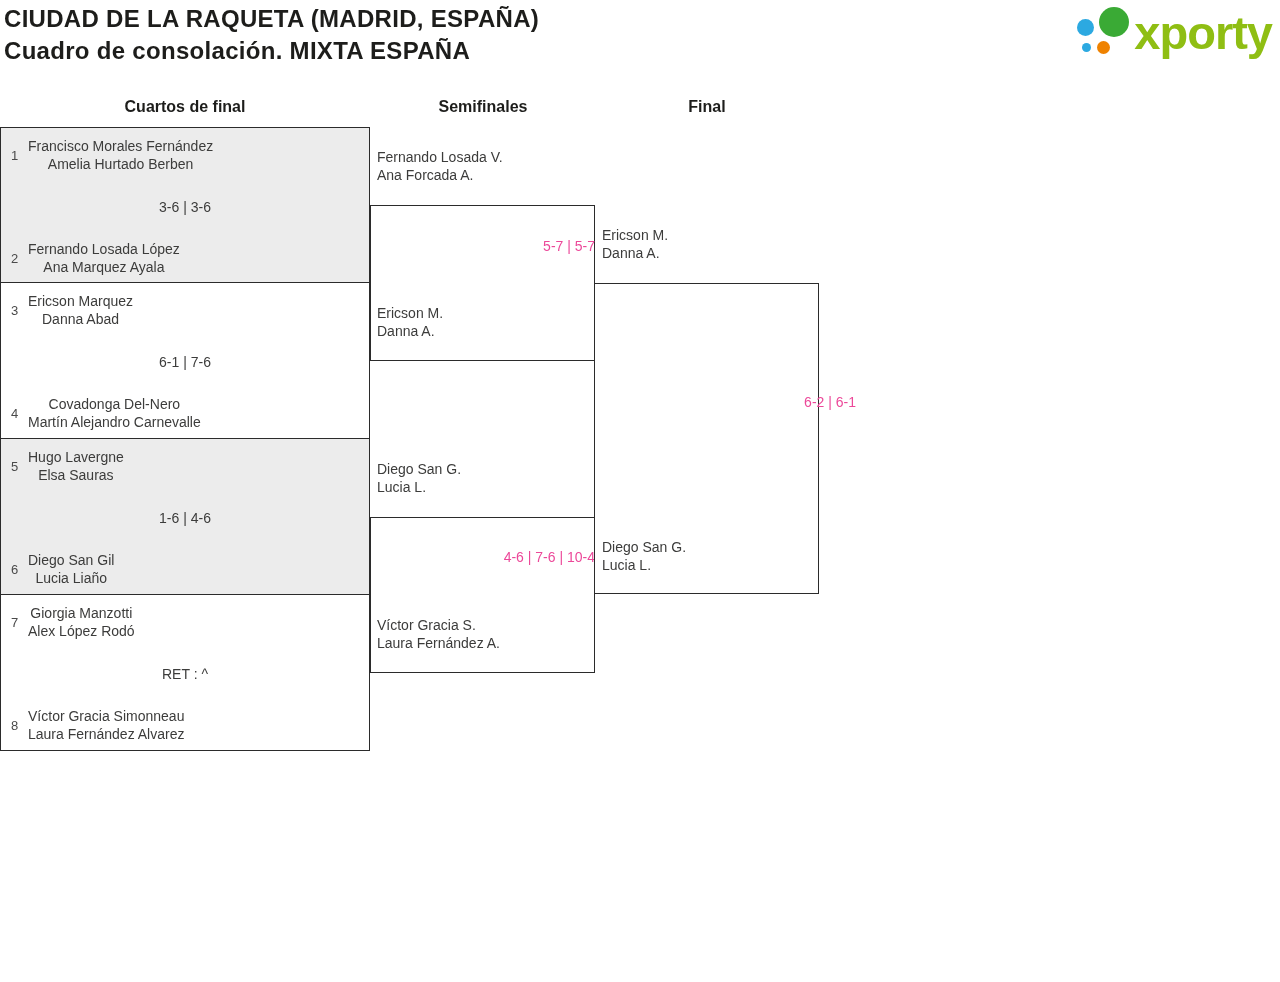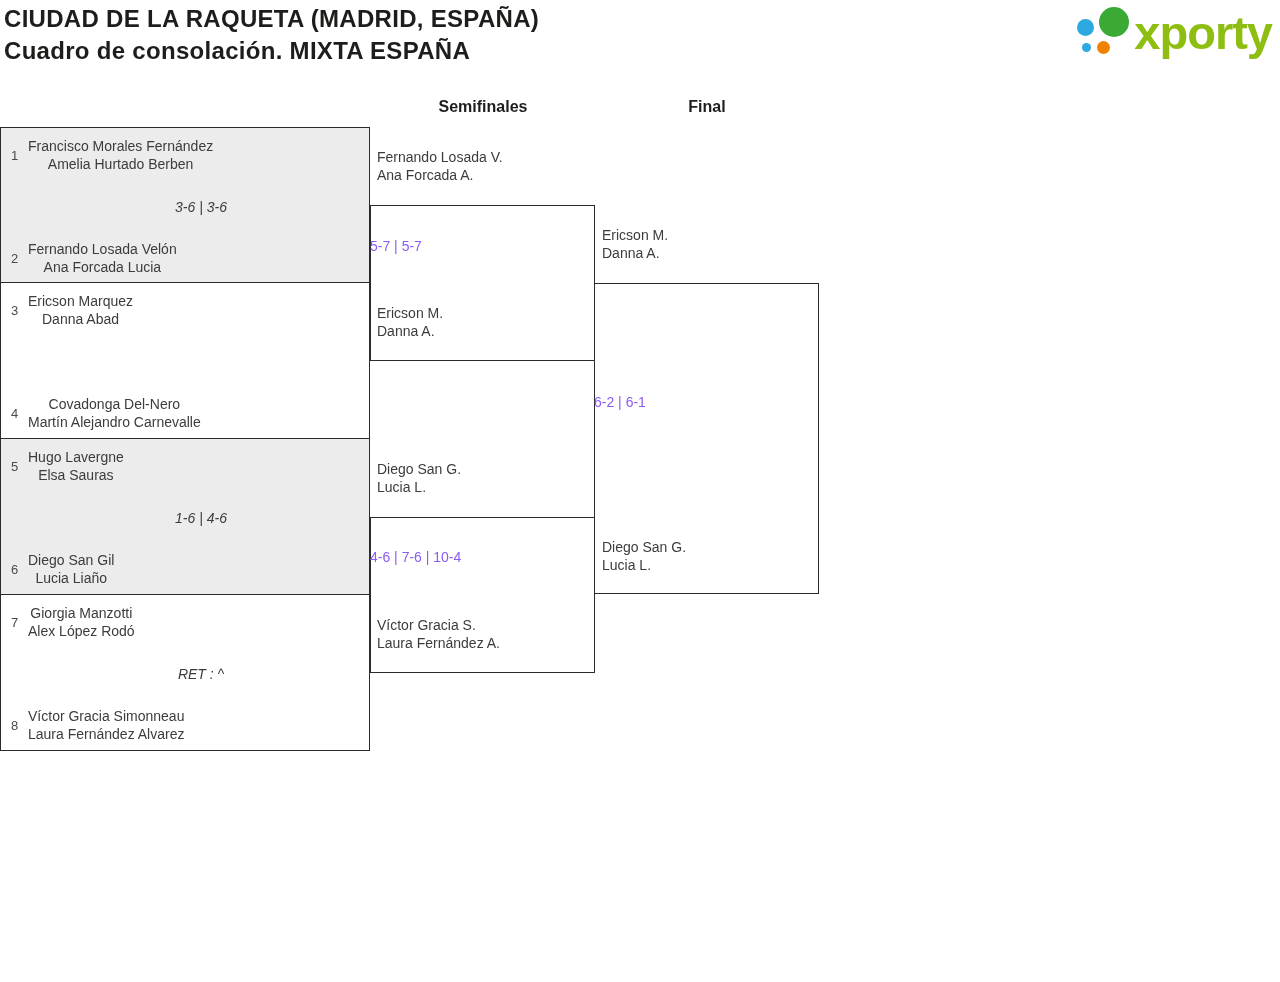--- a/index.html
+++ b/index.html
@@ -48,76 +48,78 @@
 
   .entry { position:absolute; left:6px; display:flex; align-items:center; gap:6px; }
   .entry.top { top:9px; }
   .entry.bottom { top:112px; }
   .seed { width:15px; text-align:center; font-size:13px; color:#4a4a4a; flex:none; }
   .names { display:flex; flex-direction:column;align-items:center; }
   .n { font-size:14px; line-height:18px; color:#3c3c3b; white-space:nowrap; }
   .bold .n { font-weight:400; }
 
   .score {
-    position:absolute; left:16px; top:71px; width:100%;
-    text-align:center; font-size:14px; color:#3c3c3b;font-style:italic;
+    position:absolute; left:0; top:71px; width:100%;
+    text-align:center; font-size:14px; color:#3c3c3b;
   }
 
   
   .obox { position:absolute; border:1px solid #2b2b2b; background:transparent; }
   .fteam { position:absolute; display:flex; flex-direction:column; }
-  .fscore { position:absolute; text-align:left; font-size:14px; color:#8b5cf6; }
+  .fscore { position:absolute; text-align:right; font-size:14px; color:#ec4899; }
 </style>
 </head>
 <body>
 
 <div class="page">
 
   <div class="title">CIUDAD DE LA RAQUETA (MADRID, ESPAÑA)</div>
   <div class="subtitle">Cuadro de consolación. MIXTA ESPAÑA</div>
 
   <div class="logo">
     <span class="logo-icon">
       <i class="dot d-green"></i>
       <i class="dot d-blue-m"></i>
       <i class="dot d-orange"></i>
       <i class="dot d-blue-s"></i>
     </span>
     <span class="logo-text">xporty</span>
   </div>
 
+  <div class="round-label" style="left:0;width:370px">Cuartos de final</div>
   <div class="round-label" style="left:371px;width:224px">Semifinales</div>
   <div class="round-label" style="left:595px;width:224px">Final</div>
 
   <div class="match shaded" style="top:127px">
     <div class="entry top">
       <span class="seed">1</span>
       <span class="names">
         <span class="n">Francisco Morales Fernández</span>
         <span class="n">Amelia Hurtado Berben</span>
       </span>
     </div>
     <div class="score">3-6 | 3-6</div>
     <div class="entry bottom bold">
       <span class="seed">2</span>
       <span class="names">
-        <span class="n">Fernando Losada Velón</span>
-        <span class="n">Ana Forcada Lucia</span>
+        <span class="n">Fernando Losada López</span>
+        <span class="n">Ana Marquez Ayala</span>
       </span>
     </div>
   </div>
 
   <div class="match nt" style="top:283px">
     <div class="entry top bold">
       <span class="seed">3</span>
       <span class="names">
         <span class="n">Ericson Marquez</span>
         <span class="n">Danna Abad</span>
       </span>
     </div>
+    <div class="score">6-1 | 7-6</div>
     <div class="entry bottom">
       <span class="seed">4</span>
       <span class="names">
         <span class="n">Covadonga Del-Nero</span>
         <span class="n">Martín Alejandro Carnevalle</span>
       </span>
     </div>
   </div>
 
   <div class="match nt shaded" style="top:439px">

